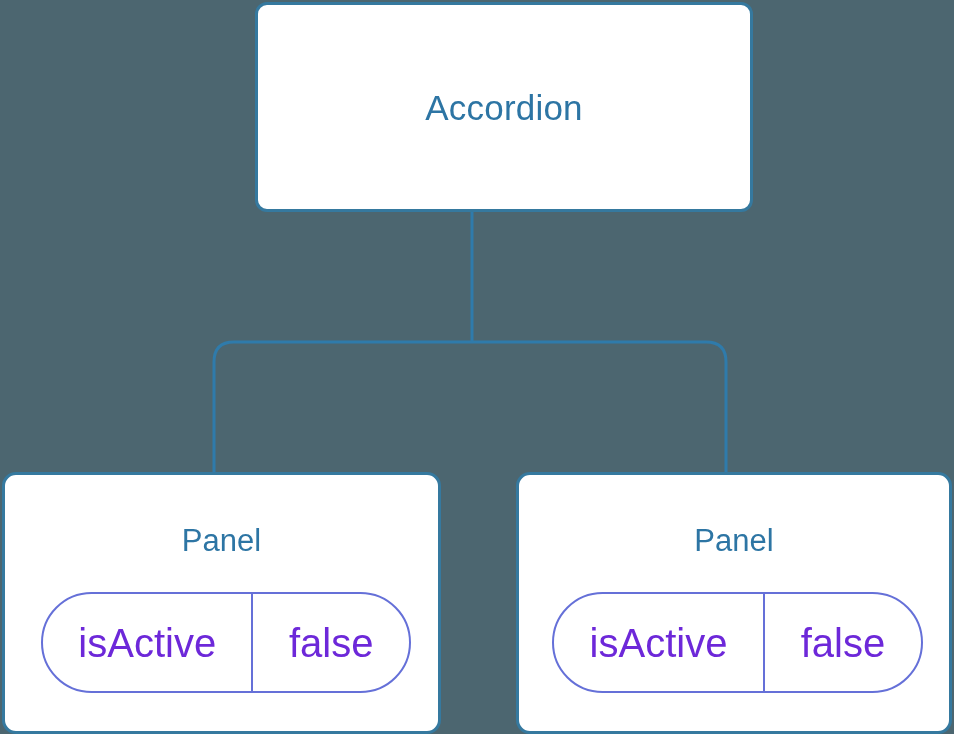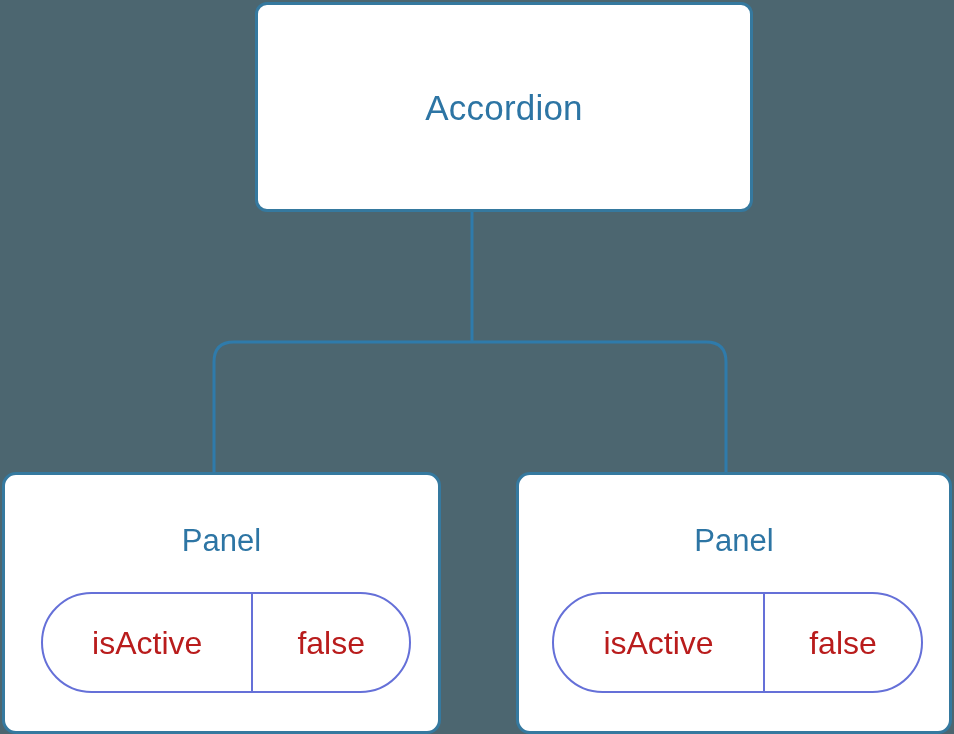--- a/index.html
+++ b/index.html
@@ -97,22 +97,22 @@
   }
   .node-panel-right .pill {
     left: 33px;
     width: 371px;
   }
   .pill-key,
   .pill-value {
     display: flex;
     align-items: center;
     justify-content: center;
-    color: #b91c1c;
-    font-size: 32px;
+    color: #6d28d9;
+    font-size: 40px;
     line-height: 1;
     box-sizing: border-box;
   }
   .pill-key {
     flex: 0 0 57.5%;
     border-right: 2px solid #6570d8;
   }
   .pill-value {
     flex: 1 1 auto;
   }

